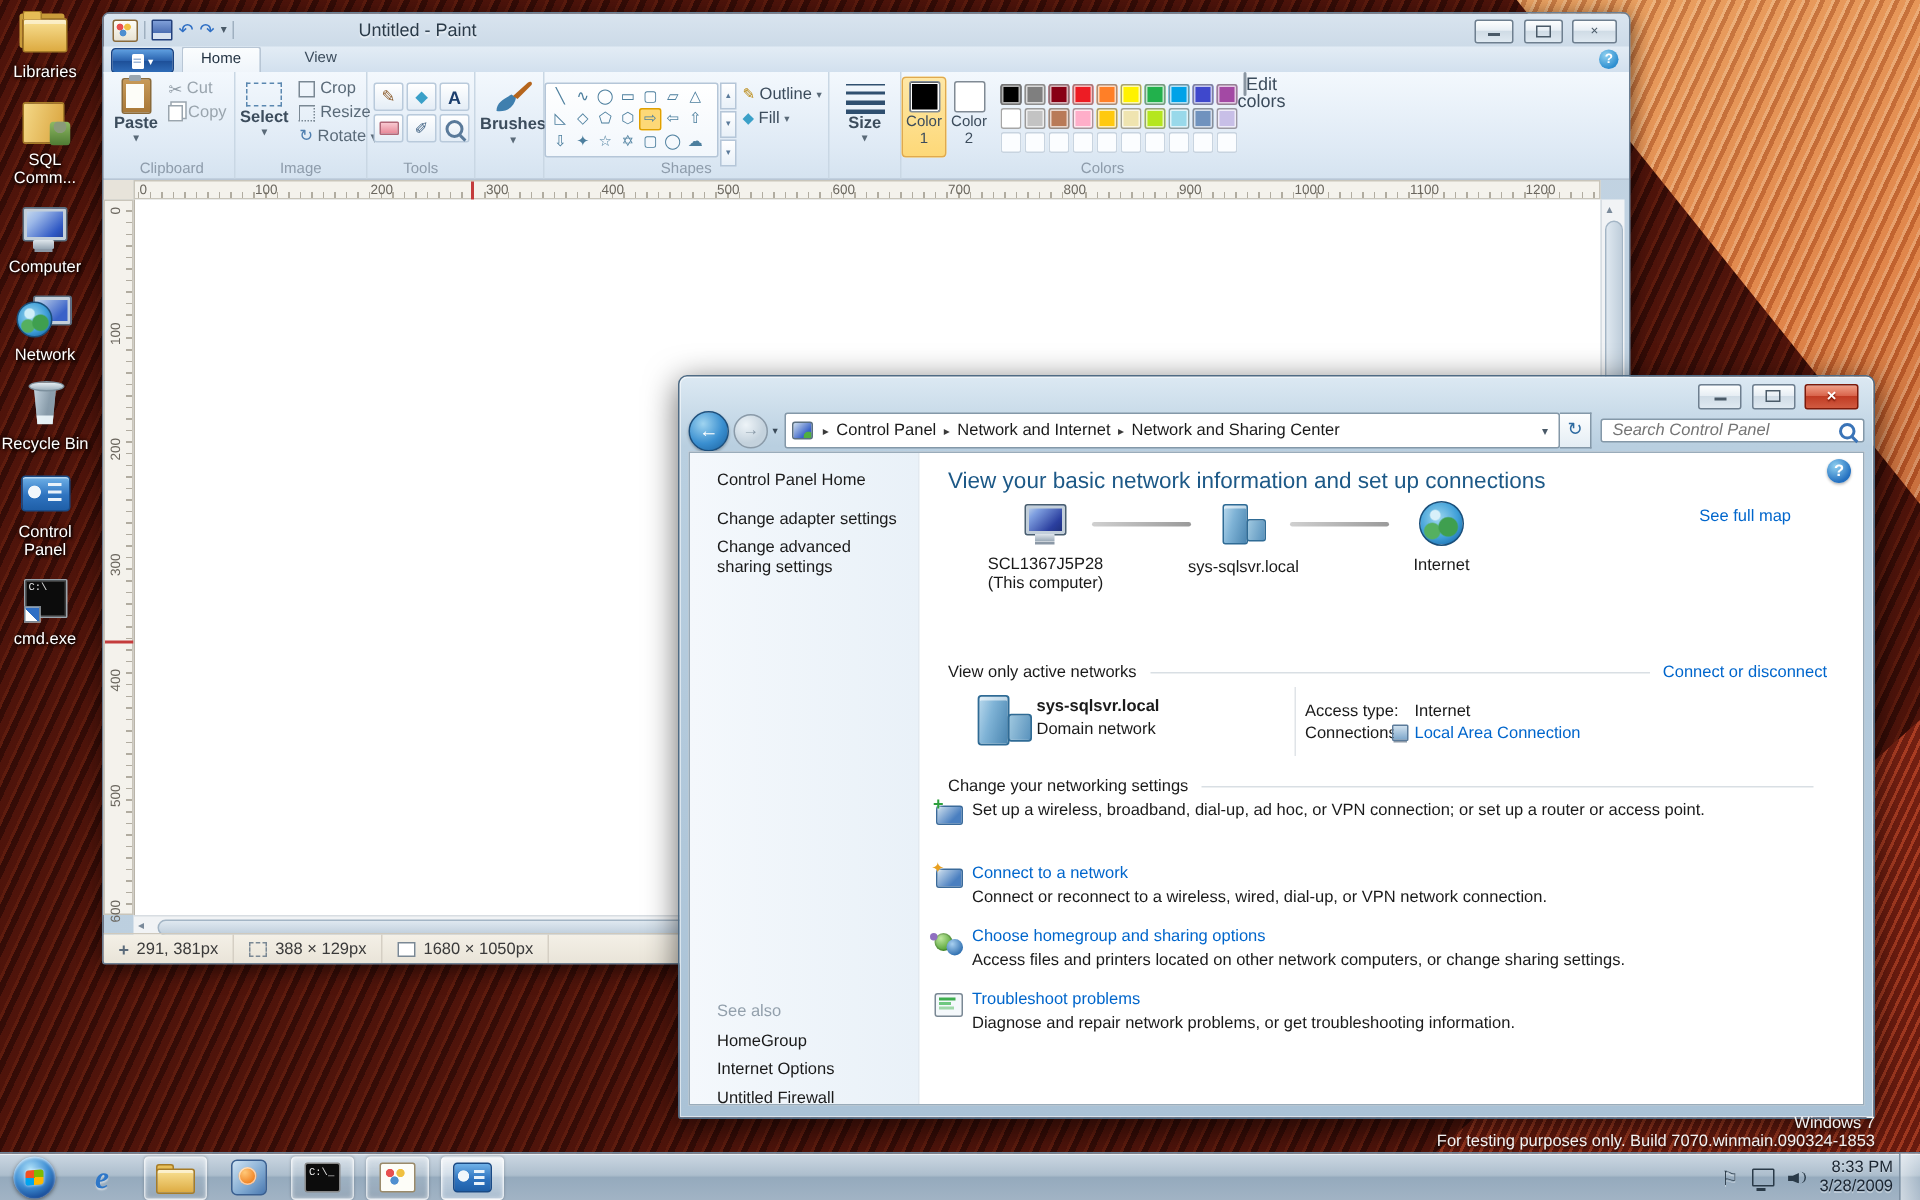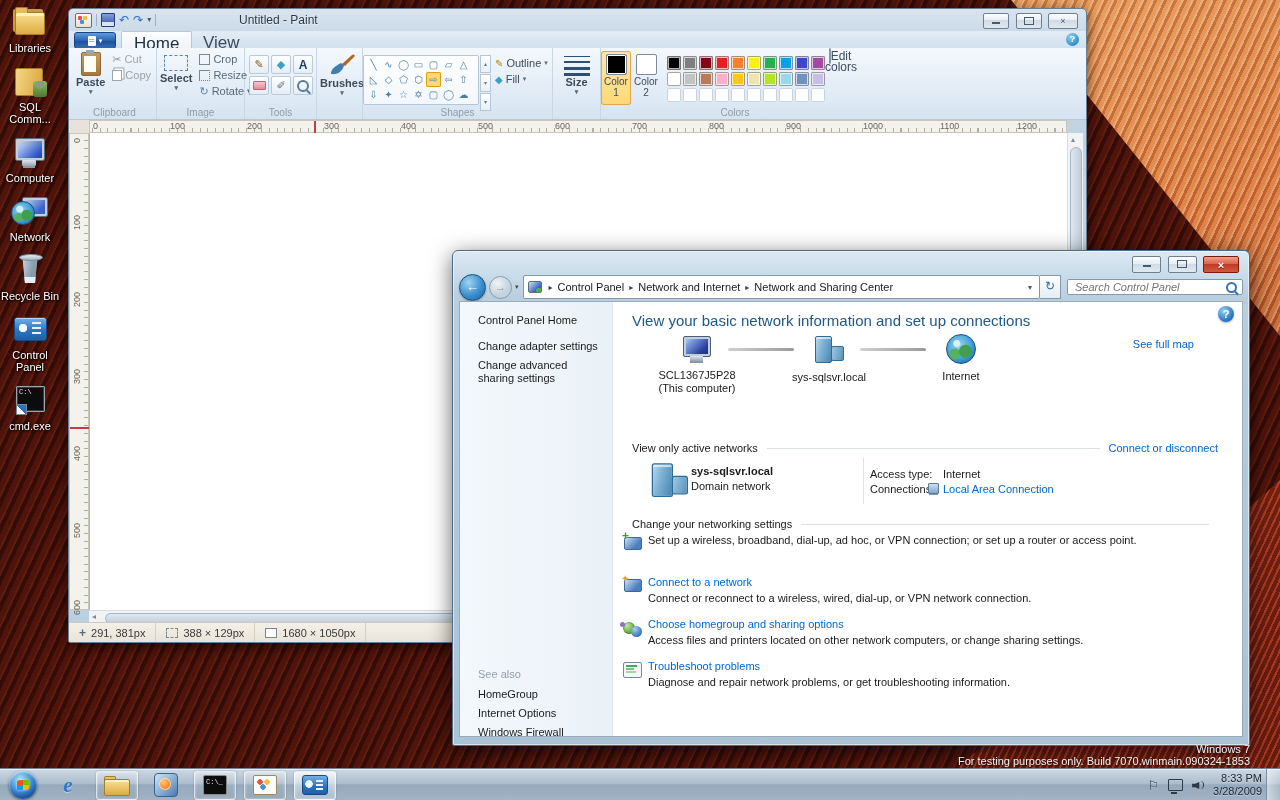--- a/index.html
+++ b/index.html
@@ -98,21 +98,21 @@
   
   .p-tabs{position:absolute;left:0;top:22px;right:0;height:17px;
     background:linear-gradient(#e3ecf5,#d2e0ee);border-bottom:1px solid #c3d2e1;}
   .p-appbtn{position:absolute;left:5px;top:1px;width:40px;height:15px;border-radius:3px;
     background:linear-gradient(#5e9fe0,#2a62ae 50%,#1d4f98 51%,#2f6cb8);border:1px solid #1a4585;
     display:flex;align-items:center;justify-content:center;gap:3px;cursor:pointer;}
   .p-appbtn .pg{width:8px;height:10px;background:#fff;border-radius:1px;
     background-image:linear-gradient(#9fb8d8,#9fb8d8),linear-gradient(#9fb8d8,#9fb8d8);
     background-size:5px 1px,5px 1px;background-position:1px 3px,1px 5px;background-repeat:no-repeat;}
   .p-appbtn .dd{color:#fff;font-size:7px;}
-  .p-tab{position:absolute;top:0;height:16px;padding:2px 12px 0;font-size:17px;color:#3c4c5c;cursor:pointer;}
+  .p-tab{position:absolute;top:0;height:16px;padding:2px 12px 0;font-size:10px;color:#3c4c5c;cursor:pointer;}
   .p-tab.active{left:52px;background:linear-gradient(#fbfdfe,#eef4fa);border:1px solid #b8c6d5;border-bottom:none;
     border-radius:2px 2px 0 0;color:#1f2f3f;}
   .p-tab.t2{left:122px;}
   .p-help{position:absolute;right:7px;top:2px;width:13px;height:13px;border-radius:50%;
     background:radial-gradient(circle at 35% 30%,#8fd0f0,#2f8fd0 70%);color:#fff;font-size:9px;font-weight:bold;
     text-align:center;line-height:13px;cursor:pointer;}
   
   .p-ribbon{position:absolute;left:0;top:39px;right:0;height:71px;display:flex;
     background:linear-gradient(#f3f8fd,#dfeaf5 70%,#d5e3f0);border-bottom:1px solid #b8c6d5;padding-left:4px;}
   .rgroup{position:relative;border-right:1px solid #c9d7e4;height:100%;box-sizing:border-box;padding-top:3px;}
@@ -703,21 +703,21 @@
         <span class="sb-home link" style="color:#1a1a1a">Control Panel Home</span>
         <div class="sb-links">
             <div class="sbl">Change adapter settings</div>
             <div class="sbl">Change advanced sharing settings</div>
           </div>
         <div class="sb-see">
           <div class="hdr">See also</div>
           <div>
               <div class="sbl">HomeGroup</div>
               <div class="sbl">Internet Options</div>
-              <div class="sbl">Windows Firewall</div>
+              <div class="sbl">Untitled Firewall</div>
             </div>
         </div>
       </div>
       <div class="n-main">
         <div class="n-title">View your basic network information and set up connections</div>
         <span class="map-seefull link">See full map</span>
         <div class="map-node" style="left:40px;top:34px">
           <span class="mi mi-pc"></span>
           <div class="nlbl"><span>SCL1367J5P28</span><br><span>(This computer)</span></div>
         </div>

